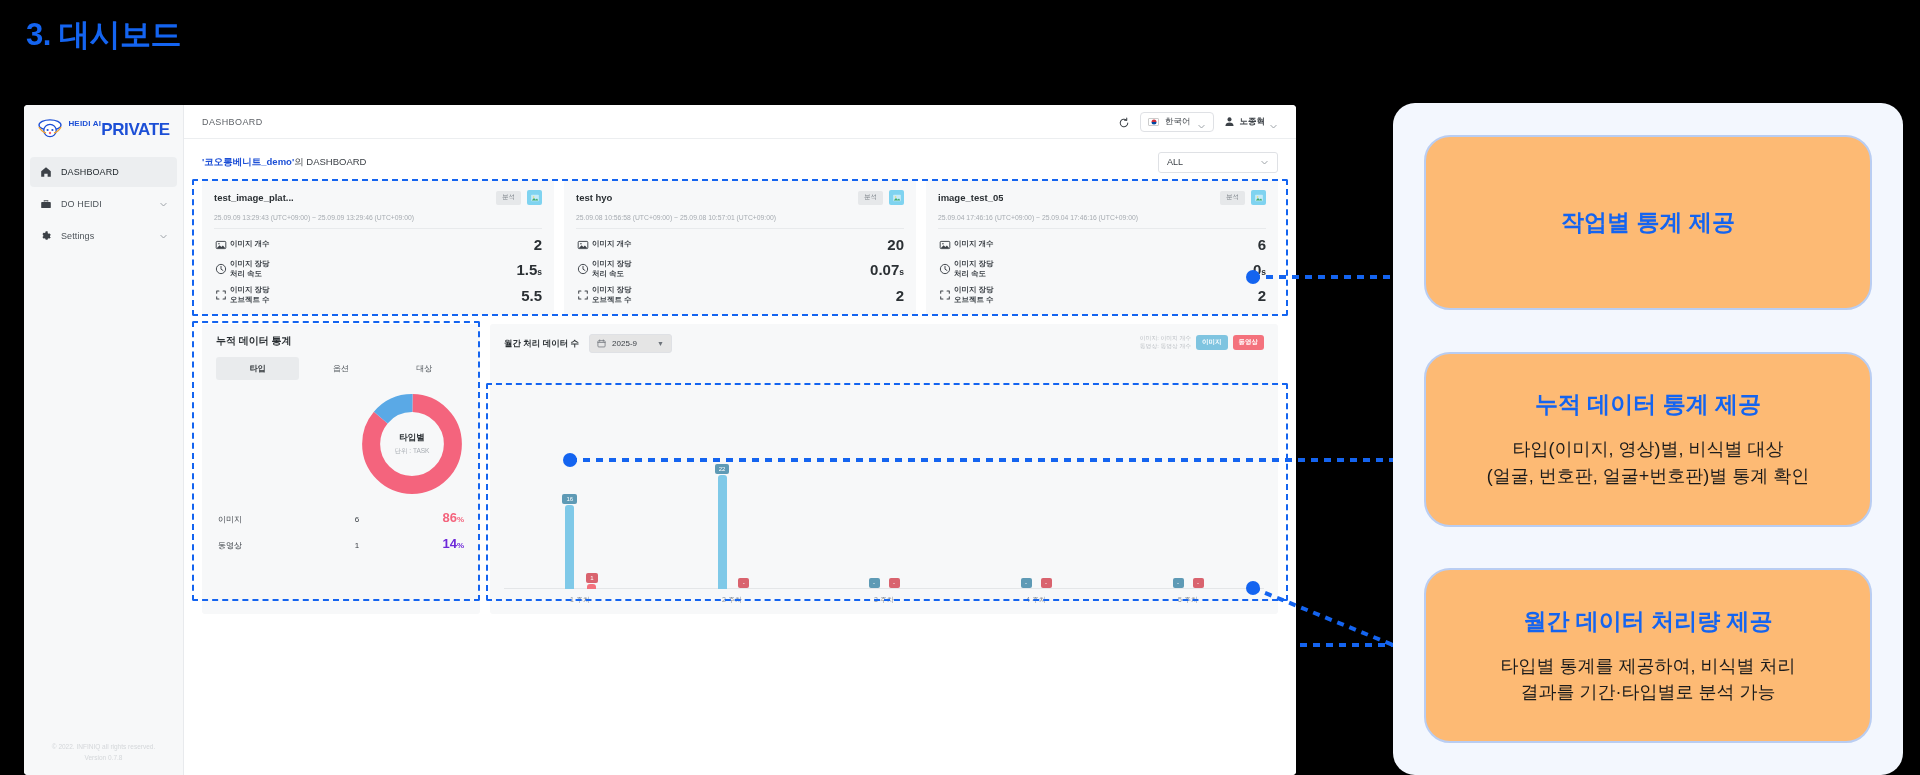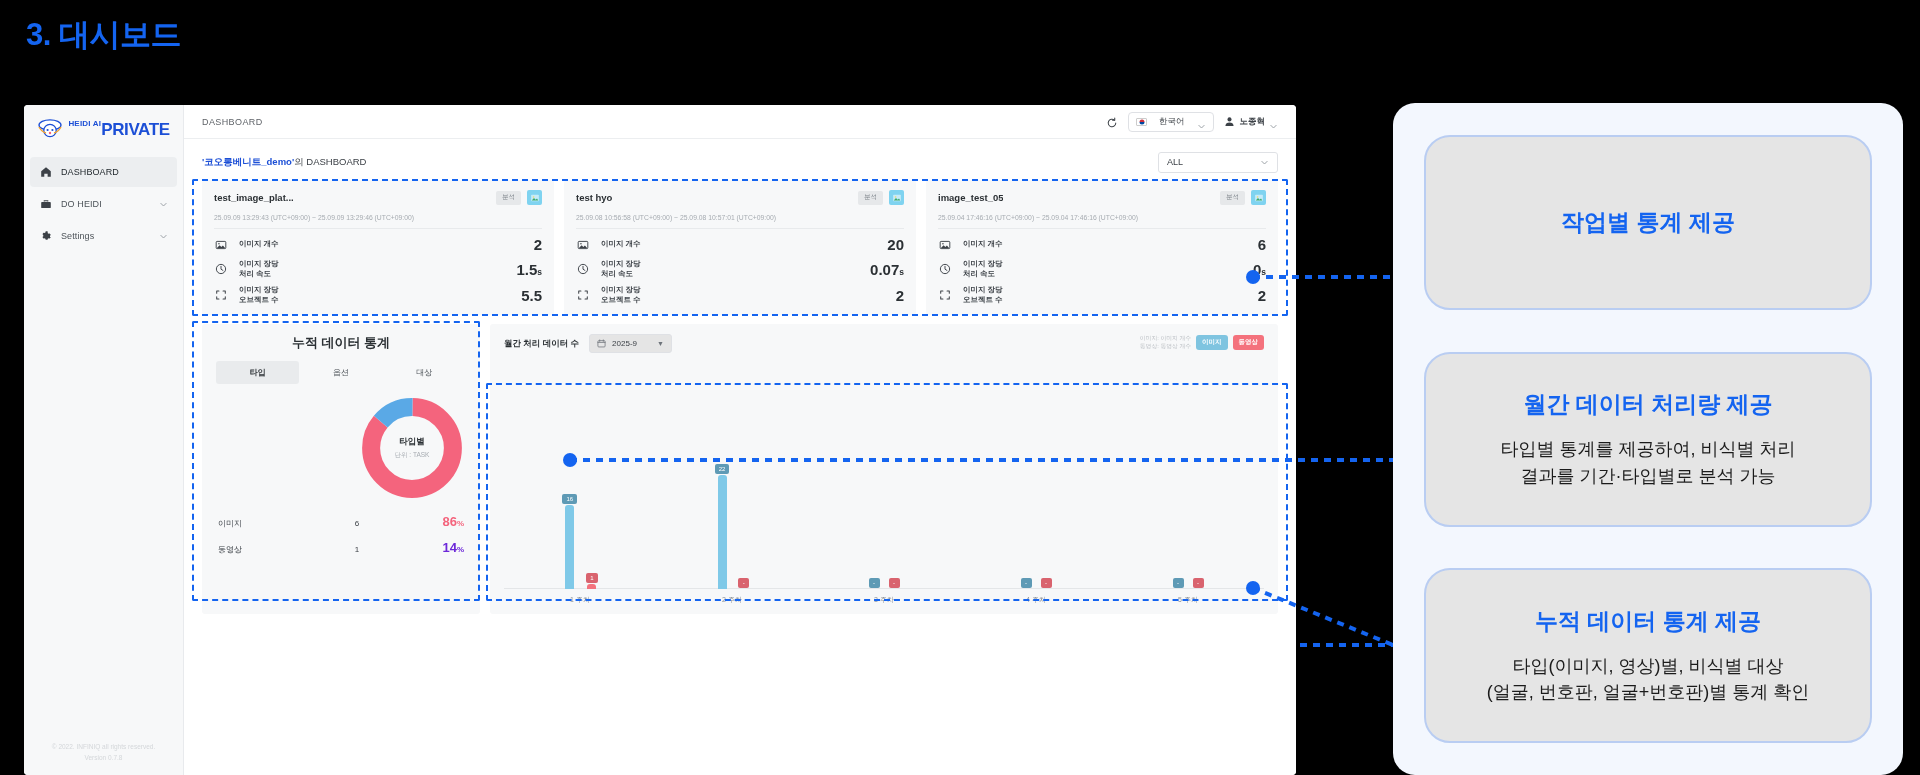--- a/index.html
+++ b/index.html
@@ -69,21 +69,21 @@
   .main { flex: 1; display: flex; flex-direction: column; background: #fff; min-width: 0; }
   .topbar {
     height: 34px; display: flex; align-items: center;
     padding: 0 18px; border-bottom: 1px solid #eceef0;
     flex-shrink: 0;
   }
   .topbar-title { font-size: 9px; color: #5f6368; letter-spacing: 0.4px; }
   .topbar-right { margin-left: auto; display: flex; align-items: center; gap: 9px; }
   .refresh-icon { width: 13px; height: 13px; color: #3c4147; cursor: pointer; }
   .lang-select {
-    display: flex; align-items: center; gap: 12px;
+    display: flex; align-items: center; gap: 6px;
     border: 1px solid #dfe1e5; border-radius: 4px;
     height: 20px; padding: 0 7px; cursor: pointer;
   }
   .flag {
     width: 11px; height: 8px; background: #fff;
     border: 0.5px solid #ccc; position: relative; border-radius: 1px;
     overflow: hidden; flex-shrink: 0;
   }
   .flag::after {
     content: ''; position: absolute; left: 50%; top: 50%;
@@ -137,34 +137,34 @@
     width: 15px; height: 15px; border-radius: 2px;
     background: #7fd3f0; display: flex; align-items: center;
     justify-content: center; flex-shrink: 0;
   }
   .tc-dates {
     font-size: 6.8px; color: #a6abb1; margin-top: 9px;
     padding-bottom: 7px; border-bottom: 1px solid #e8eaec;
     white-space: nowrap;
   }
   .tc-rows { margin-top: 7px; display: flex; flex-direction: column; gap: 6px; }
-  .tc-row { display: flex; align-items: center; gap: 12px; }
+  .tc-row { display: flex; align-items: center; gap: 3px; }
   .tc-row-icon { width: 13px; height: 13px; flex-shrink: 0; color: #3c4147; display:flex; align-items:center; justify-content:center;}
   .tc-row-label { font-size: 7.5px; color: #3c4147; font-weight: 600; line-height: 1.35; }
   .tc-row-val {
     margin-left: auto; font-size: 15px; font-weight: 700;
     color: #2b3034; white-space: nowrap;
   }
   .tc-row-val .unit { font-size: 8.5px; font-weight: 600; }
 
   
   .row2 { display: flex; gap: 10px; margin-top: 9px; height: 290px; }
   .panel { background: #f7f8f9; border-radius: 3px; }
   .donut-panel { width: 278px; flex-shrink: 0; padding: 10px 14px 12px; display: flex; flex-direction: column; }
-  .panel-title { font-size: 13px; font-weight: 700; color: #2b3034; text-align: center; }
+  .panel-title { font-size: 10px; font-weight: 700; color: #2b3034; }
   .seg-tabs { display: flex; margin-top: 9px; }
   .seg-tab {
     flex: 1; text-align: center; font-size: 8px; color: #4d5359;
     padding: 6px 0; border-radius: 3px; cursor: pointer;
   }
   .seg-tab.active { background: #e9ebed; color: #2b3034; font-weight: 600; }
   .donut-wrap { display: flex; justify-content: flex-end; margin-top: 10px; }
   .donut { position: relative; width: 108px; height: 108px; }
   .donut-center {
     position: absolute; inset: 0; display: flex; flex-direction: column;
@@ -236,21 +236,21 @@
   .callout-panel {
     position: absolute; left: 1393px; top: 103px;
     width: 510px; height: 672px;
     background: #f3f7fe; border-radius: 22px;
     display: flex; flex-direction: column;
     align-items: center; justify-content: space-between;
     padding: 32px 0;
   }
   .callout {
     width: 448px; height: 175px;
-    background: #e5e5e5; border: 2px solid #b9cdf2;
+    background: #fdba74; border: 2px solid #b9cdf2;
     border-radius: 26px;
     display: flex; flex-direction: column;
     align-items: center; justify-content: center; gap: 16px;
     padding: 0 22px;
   }
   .callout-title {
     font-size: 23px; font-weight: 700; color: #1464f0; text-align: center;
   }
   .callout-body {
     font-size: 18px; color: #1b1b1b; text-align: center; line-height: 1.45;
@@ -691,33 +691,33 @@
       </div>
     </div>
   </div>
 </div>
 
 <div class="callout-panel">
   <div class="callout">
     <div class="callout-title">작업별 통계 제공</div>
   </div>
   <div class="callout">
+    <div class="callout-title">누적 데이터 통계 제공</div>
+    <div class="callout-body">
+      <span>타입(이미지, 영상)별, 비식별 대상</span><br>
+      <span>(얼굴, 번호판, 얼굴+번호판)별 통계 확인</span>
+    </div>
+  </div>
+  <div class="callout">
     <div class="callout-title">월간 데이터 처리량 제공</div>
     <div class="callout-body">
       <span>타입별 통계를 제공하여, 비식별 처리</span><br>
       <span>결과를 기간·타입별로 분석 가능</span>
     </div>
   </div>
-  <div class="callout">
-    <div class="callout-title">누적 데이터 통계 제공</div>
-    <div class="callout-body">
-      <span>타입(이미지, 영상)별, 비식별 대상</span><br>
-      <span>(얼굴, 번호판, 얼굴+번호판)별 통계 확인</span>
-    </div>
-  </div>
 </div>
 
 <svg class="connectors" width="1920" height="775">
 
   <line x1="1253" y1="277" x2="1393" y2="277" stroke="#1464f0" stroke-width="4" stroke-dasharray="7 6"></line>
   <circle cx="1253" cy="277" r="7" fill="#1464f0"></circle>
 
   <line x1="570" y1="460" x2="1393" y2="460" stroke="#1464f0" stroke-width="4" stroke-dasharray="7 6"></line>
   <circle cx="570" cy="460" r="7" fill="#1464f0"></circle>
 

